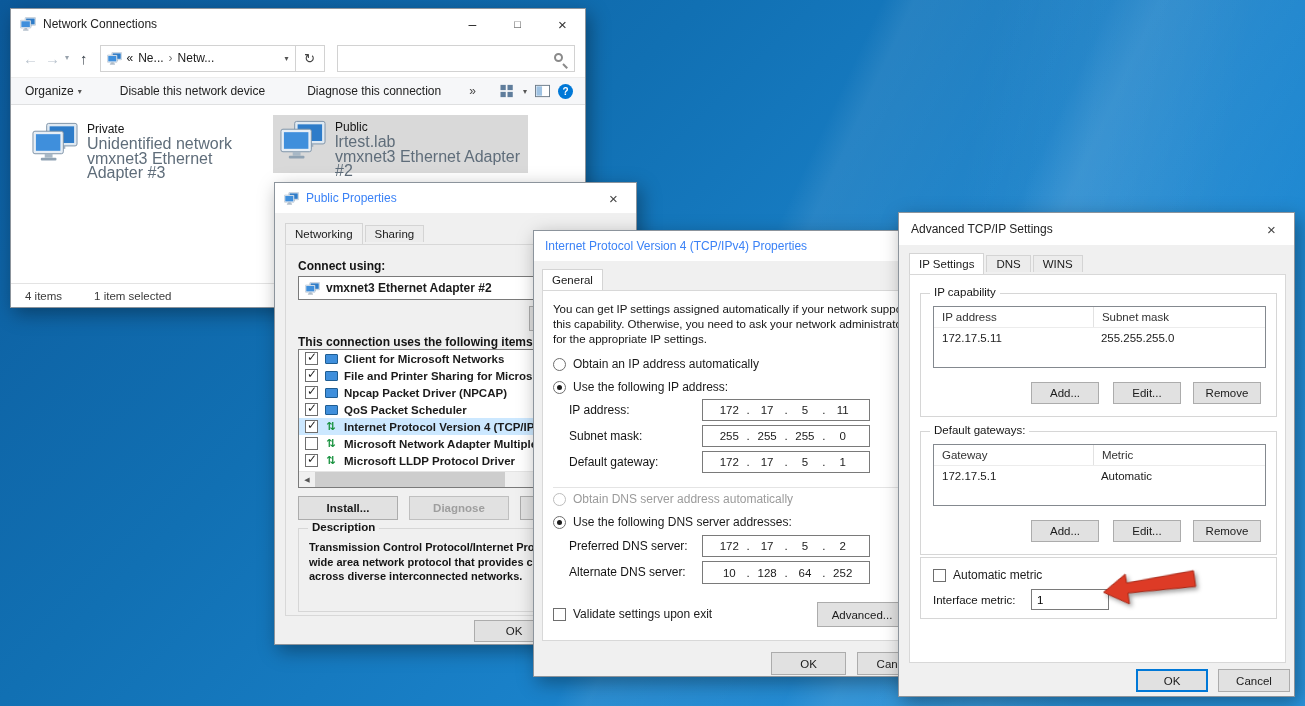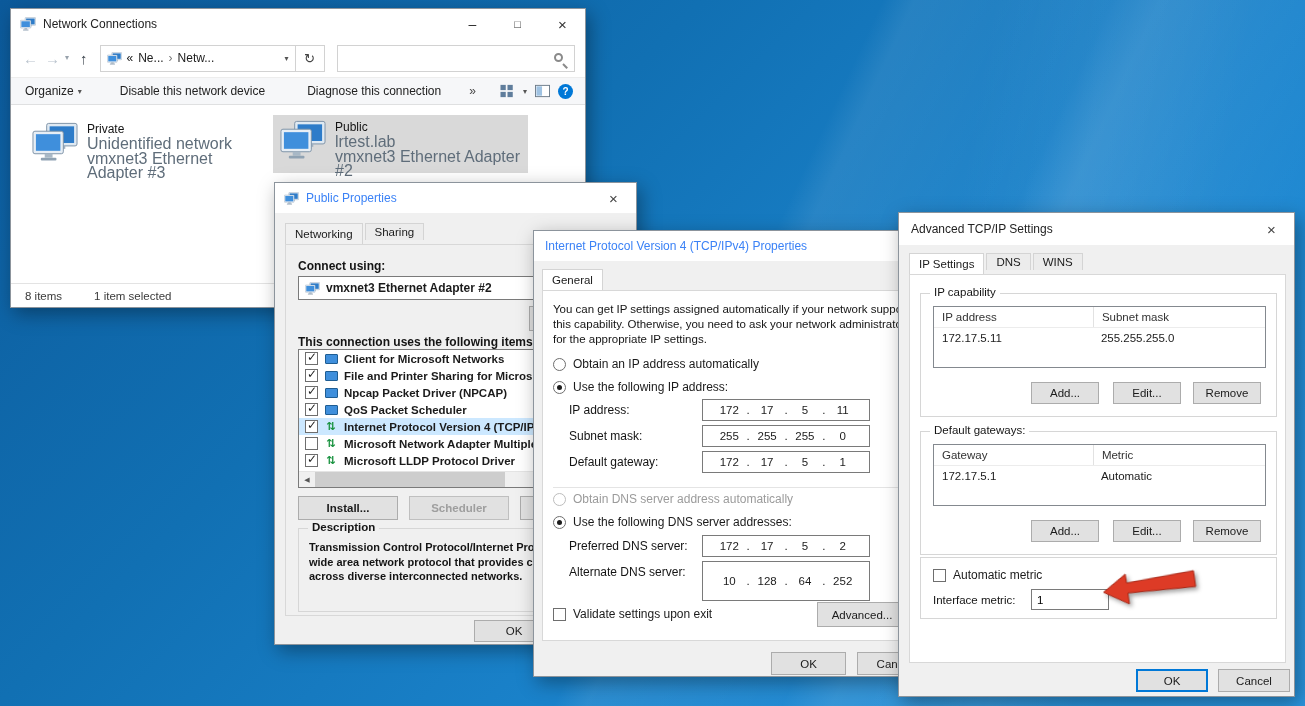--- a/index.html
+++ b/index.html
@@ -44,21 +44,21 @@
   .helpbtn { width:15px; height:15px; border-radius:50%; background:var(--accent,#0078d7); color:#fff; font-size:10px; font-weight:bold; display:flex; align-items:center; justify-content:center; }
   .content { position:absolute; left:0; top:96px; right:0; bottom:24px; background:#fff; }
   .nc-item { position:absolute; display:flex; gap:9px; padding:5px 7px; height:58px;justify-content:flex-end; }
   .nc-item.sel { background:var(--selection-inactive,#d9d9d9); }
   .nc-icon { width:46px; height:40px; flex:0 0 auto; }
   .nc-name { font-size:12px; color:#141414; line-height:15px; }
   .nc-sub { font-size:16px; color:#5f6d7a; line-height:14.5px; }
   .statusbar { position:absolute; left:0; right:0; bottom:0; height:24px; background:#fff; border-top:1px solid #e3e3e3; display:flex; align-items:center; gap:32px; padding-left:14px; font-size:11.5px; color:#3a3a3a; }
 
   
-  .tabs { position:absolute; display:flex; align-items:flex-start; z-index:3; }
+  .tabs { position:absolute; display:flex; align-items:center; z-index:3; }
   .tab { height:17px; padding:0 9px; display:flex; align-items:center; font-size:11.5px; background:#ececec; border:1px solid #d4d4d4; border-bottom:none; margin-right:2px; position:relative; top:0; }
   .tab.active { height:21px; background:#fff; z-index:4; }
   .tab.active.gray { background:#f0f0f0; }
   .page { position:absolute; border:1px solid #d8d8d8; }
   .page.white { background:#fff; }
   .page.gray { background:#f0f0f0;font-weight:bold; }
   .lbl { position:absolute; font-size:12px; white-space:nowrap; color:#141414; }
   .lbl.sm { font-size:11.5px; }
   .tbox { background:#fff; border:1px solid #7a7a7a; }
   .btn { position:absolute; background:#e1e1e1; border:1px solid #acacac; display:flex; align-items:center; justify-content:center; font-size:11.5px; color:#1b1b1b; font-family:inherit; }
@@ -210,21 +210,21 @@
           </svg>
         <div>
           <div class="nc-name">Public</div>
           <div class="nc-sub">lrtest.lab</div>
           <div class="nc-sub">vmxnet3 Ethernet Adapter #2</div>
         </div>
       </div>
     </div>
 
     <div class="statusbar">
-      <span>8 items</span>
+      <span>4 items</span>
       <span>1 item selected</span>
     </div>
   </div>
 
   <div class="win inactive" style="left:274px;top:182px;width:363px;height:463px;z-index:20">
     <div class="titlebar">
       <span class="tb-icon">
         <svg viewBox="0 0 47 40" width="15" height="13">
             <use href="#icon-net"></use>
           </svg>
@@ -296,21 +296,21 @@
         </div>
         <div class="hscroll">
           <span class="sb-btn">◀</span>
           <span class="sb-thumb"></span>
           <span class="sb-fill"></span>
           <span class="sb-btn">▶</span>
         </div>
       </div>
 
       <div class="btn" style="left:12px;top:251px;width:100px;height:24px">Install...</div>
-      <div class="btn disabled" style="left:123px;top:251px;width:100px;height:24px">Scheduler</div>
+      <div class="btn disabled" style="left:123px;top:251px;width:100px;height:24px">Diagnose</div>
       <div class="btn" style="left:234px;top:251px;width:100px;height:24px">Properties</div>
 
       <div class="group" style="left:12px;top:283px;width:318px;height:84px">
         <span class="glabel on-gray">Description</span>
         <div class="desc-lines">
           <div>Transmission Control Protocol/Internet Protocol. The default</div>
           <div>wide area network protocol that provides communication</div>
           <div>across diverse interconnected networks.</div>
         </div>
       </div>
@@ -389,21 +389,21 @@
       <div class="tbox ipbox" style="left:159px;top:244px;width:168px;height:22px">
         <span class="oct">172</span>
           <span class="dt"></span>
           <span class="oct">17</span>
           <span class="dt"></span>
           <span class="oct">5</span>
           <span class="dt"></span>
           <span class="oct">2</span>
       </div>
       <div class="lbl" style="left:26px;top:274px">Alternate DNS server:</div>
-      <div class="tbox ipbox" style="left:159px;top:270px;width:168px;height:40px">
+      <div class="tbox ipbox" style="left:159px;top:270px;width:168px;height:23px">
         <span class="oct">10</span>
           <span class="dt"></span>
           <span class="oct">128</span>
           <span class="dt"></span>
           <span class="oct">64</span>
           <span class="dt"></span>
           <span class="oct">252</span>
       </div>
 
       <div class="crow" style="left:10px;top:316px">

